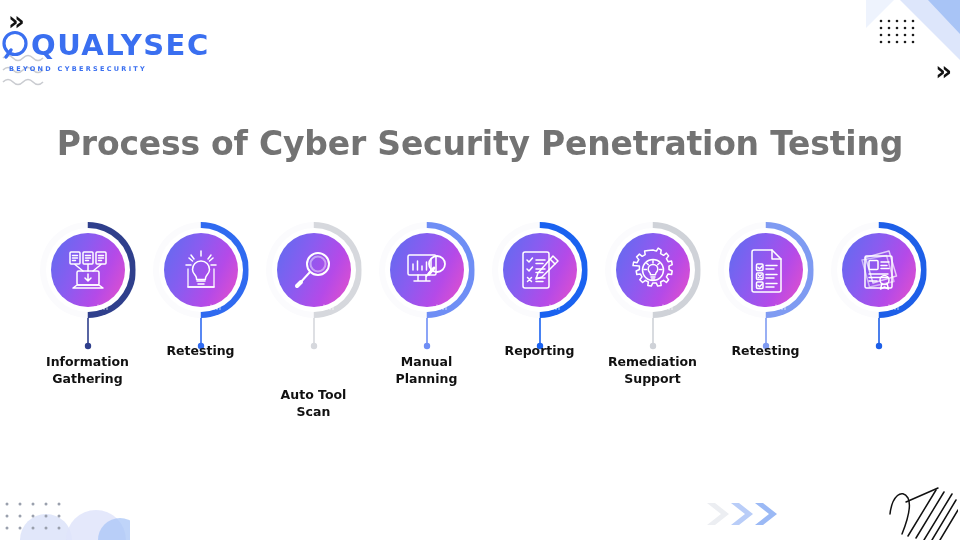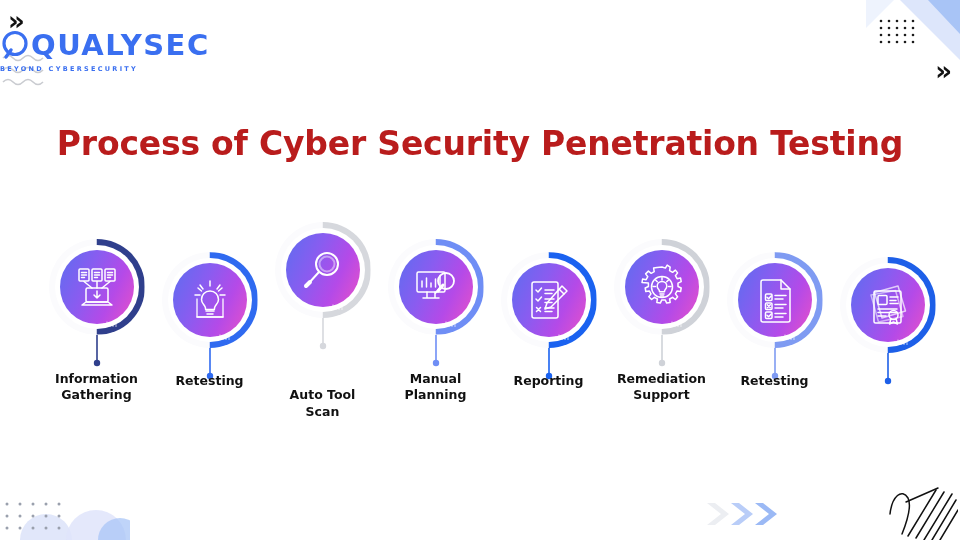--- a/index.html
+++ b/index.html
@@ -34,35 +34,35 @@
   }
   .logo-row { display:flex; align-items:center; }
   .logo-text {
     font-family:"DejaVu Sans", sans-serif;
     font-size:29px; font-weight:700; letter-spacing:1.5px;
     color:#3a6ff0; line-height:1;
   }
   .logo-tagline {
     font-family:"DejaVu Sans", sans-serif;
     font-size:6.5px; font-weight:700; letter-spacing:2.3px;
-    color:#3a6ff0; margin-top:4px;
+    color:#3a6ff0; margin-top:4px;padding-left:9px;
   }
 
   .page-title {
     position:absolute; left:0; right:0; top:124px;
     text-align:center;
     font-family:"DejaVu Sans", sans-serif;
     font-size:33px; font-weight:700; letter-spacing:-0.2px;
     color:#1c3f9b;
   }
 
   
   .steps {
-    position:absolute; left:40px; top:222px; width:904px;
-    display:flex; justify-content:space-between; align-items:center;
+    position:absolute; left:31px; top:222px; width:904px;
+    display:flex; justify-content:space-between; align-items:flex-start;
   }
   .step { width:113px; display:flex; flex-direction:column; align-items:center; }
 
   .badge { position:relative; width:96px; height:96px; }
   .ring-right { position:absolute; inset:0; border-radius:50%; clip-path:inset(0 0 0 50%); }
   .ring-left  { position:absolute; inset:0; border-radius:50%; clip-path:inset(0 50% 0 0);
                 background:#fbfbfd; }
   .ring-inner-white { position:absolute; inset:6px; border-radius:50%; background:#ffffff; }
 
   .disc {
@@ -177,21 +177,21 @@
   <div class="logo-row">
     <svg width="30" height="31" viewBox="0 0 30 31" style="margin-right:1px;">
       <circle cx="15" cy="13.5" r="11" fill="none" stroke="#3a6ff0" stroke-width="3.2"></circle>
       <path d="M11 20 L6 27" stroke="#3a6ff0" stroke-width="3.4" stroke-linecap="round"></path>
     </svg>
     <span class="logo-text">QUALYSEC</span>
   </div>
   <div class="logo-tagline">BEYOND CYBERSECURITY</div>
 </div>
 
-<div class="page-title" style="color: #b91c1c;">Process of Cyber Security Penetration Testing</div>
+<div class="page-title" style="color: #737373;">Process of Cyber Security Penetration Testing</div>
 
 <div class="steps">
     <div class="step">
       <div class="badge">
         <div class="ring-right" style="background: rgb(47, 63, 140);"></div>
         <div class="ring-left"></div>
         <div class="ring-inner-white"></div>
         <div class="disc">
           <svg viewBox="0 0 46 46">
     <g fill="none" stroke="#fff" stroke-width="1.5" stroke-linecap="round" stroke-linejoin="round">

